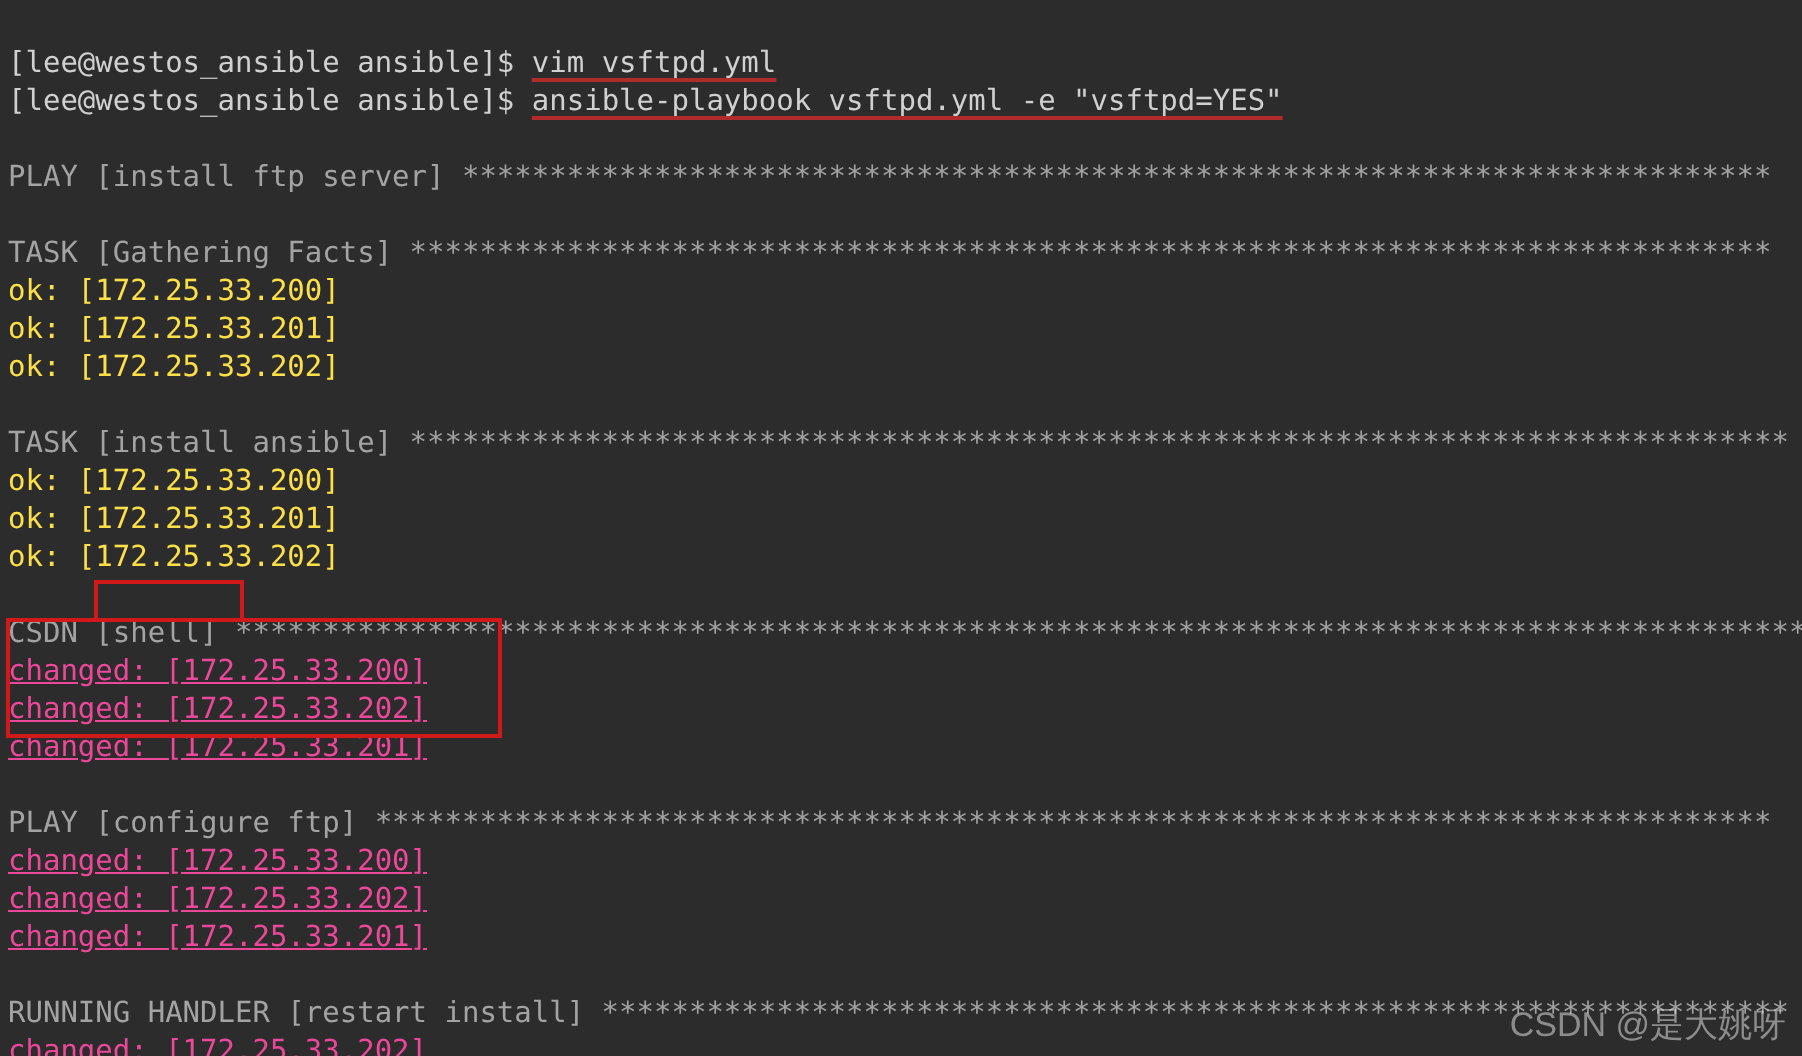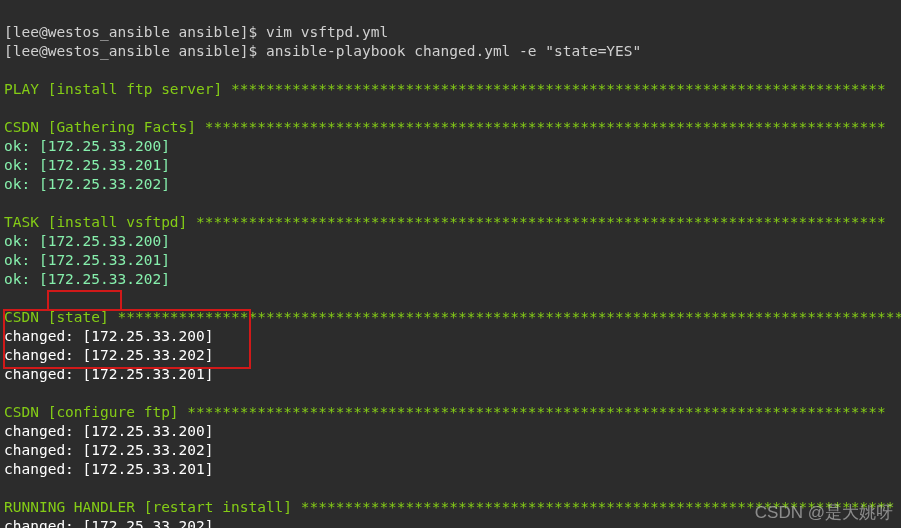--- a/index.html
+++ b/index.html
@@ -12,24 +12,24 @@
     font-size: 14.5px;
     line-height: 19px;
     overflow: hidden;
     position: relative;
   }
   .term {
     padding: 4px 4px;
     white-space: pre;
     color: #d0d0d0;
   }
-  .underline { text-decoration-color: #b12b2b; text-decoration-thickness: 2px; text-underline-offset: 3px; }
-  .ok { color: #86efac; }
-  .changed { color: #ffffff; }
-  .white { color: #84cc16; }
+  .underline { text-decoration: underline; text-decoration-color: #b12b2b; text-decoration-thickness: 2px; text-underline-offset: 3px; }
+  .ok { color: #fde047; }
+  .changed { color: #ec4899; text-decoration: underline; }
+  .white { color: #a3a3a3; }
   .box {
     position: absolute;
     border: 2px solid #d11919;
     box-sizing: border-box;
     pointer-events: none;
   }
   .watermark {
     position: absolute;
     right: 8px;
     bottom: 6px;
@@ -37,40 +37,40 @@
     font-family: sans-serif;
     font-size: 17px;
     pointer-events: none;
   }
 </style>
 </head>
 <body>
 
 <div class="term">
 <span><span>[lee@westos_ansible ansible]$ </span></span><span class="underline">vim vsftpd.yml</span>
-<span><span>[lee@westos_ansible ansible]$ </span></span><span class="underline">ansible-playbook changed.yml -e "state=YES"</span>
+<span><span>[lee@westos_ansible ansible]$ </span></span><span class="underline">ansible-playbook vsftpd.yml -e "vsftpd=YES"</span>
 <span></span>
 <span class="white">PLAY [install ftp server] ***************************************************************************</span>
 <span></span>
-<span class="white">CSDN [Gathering Facts] ******************************************************************************</span>
+<span class="white">TASK [Gathering Facts] ******************************************************************************</span>
 <span class="ok">ok: [172.25.33.200]</span>
 <span class="ok">ok: [172.25.33.201]</span>
 <span class="ok">ok: [172.25.33.202]</span>
 <span></span>
-<span class="white">TASK [install vsftpd] *******************************************************************************</span>
+<span class="white">TASK [install ansible] *******************************************************************************</span>
 <span class="ok">ok: [172.25.33.200]</span>
 <span class="ok">ok: [172.25.33.201]</span>
 <span class="ok">ok: [172.25.33.202]</span>
 <span></span>
-<span class="white"><span>CSDN </span><span>[state]</span><span> ********************************************************************************************</span></span>
+<span class="white"><span>CSDN </span><span>[shell]</span><span> ********************************************************************************************</span></span>
 <span class="changed">changed: [172.25.33.200]</span>
 <span class="changed">changed: [172.25.33.202]</span>
 <span class="changed">changed: [172.25.33.201]</span>
 <span></span>
-<span class="white">CSDN [configure ftp] ********************************************************************************</span>
+<span class="white">PLAY [configure ftp] ********************************************************************************</span>
 <span class="changed">changed: [172.25.33.200]</span>
 <span class="changed">changed: [172.25.33.202]</span>
 <span class="changed">changed: [172.25.33.201]</span>
 <span></span>
 <span class="white">RUNNING HANDLER [restart install] ********************************************************************</span>
 <span class="changed">changed: [172.25.33.202]</span>
 
 </div>
 
 <div class="box" style="left:47px; top:290px; width:75px; height:21px;"></div>

